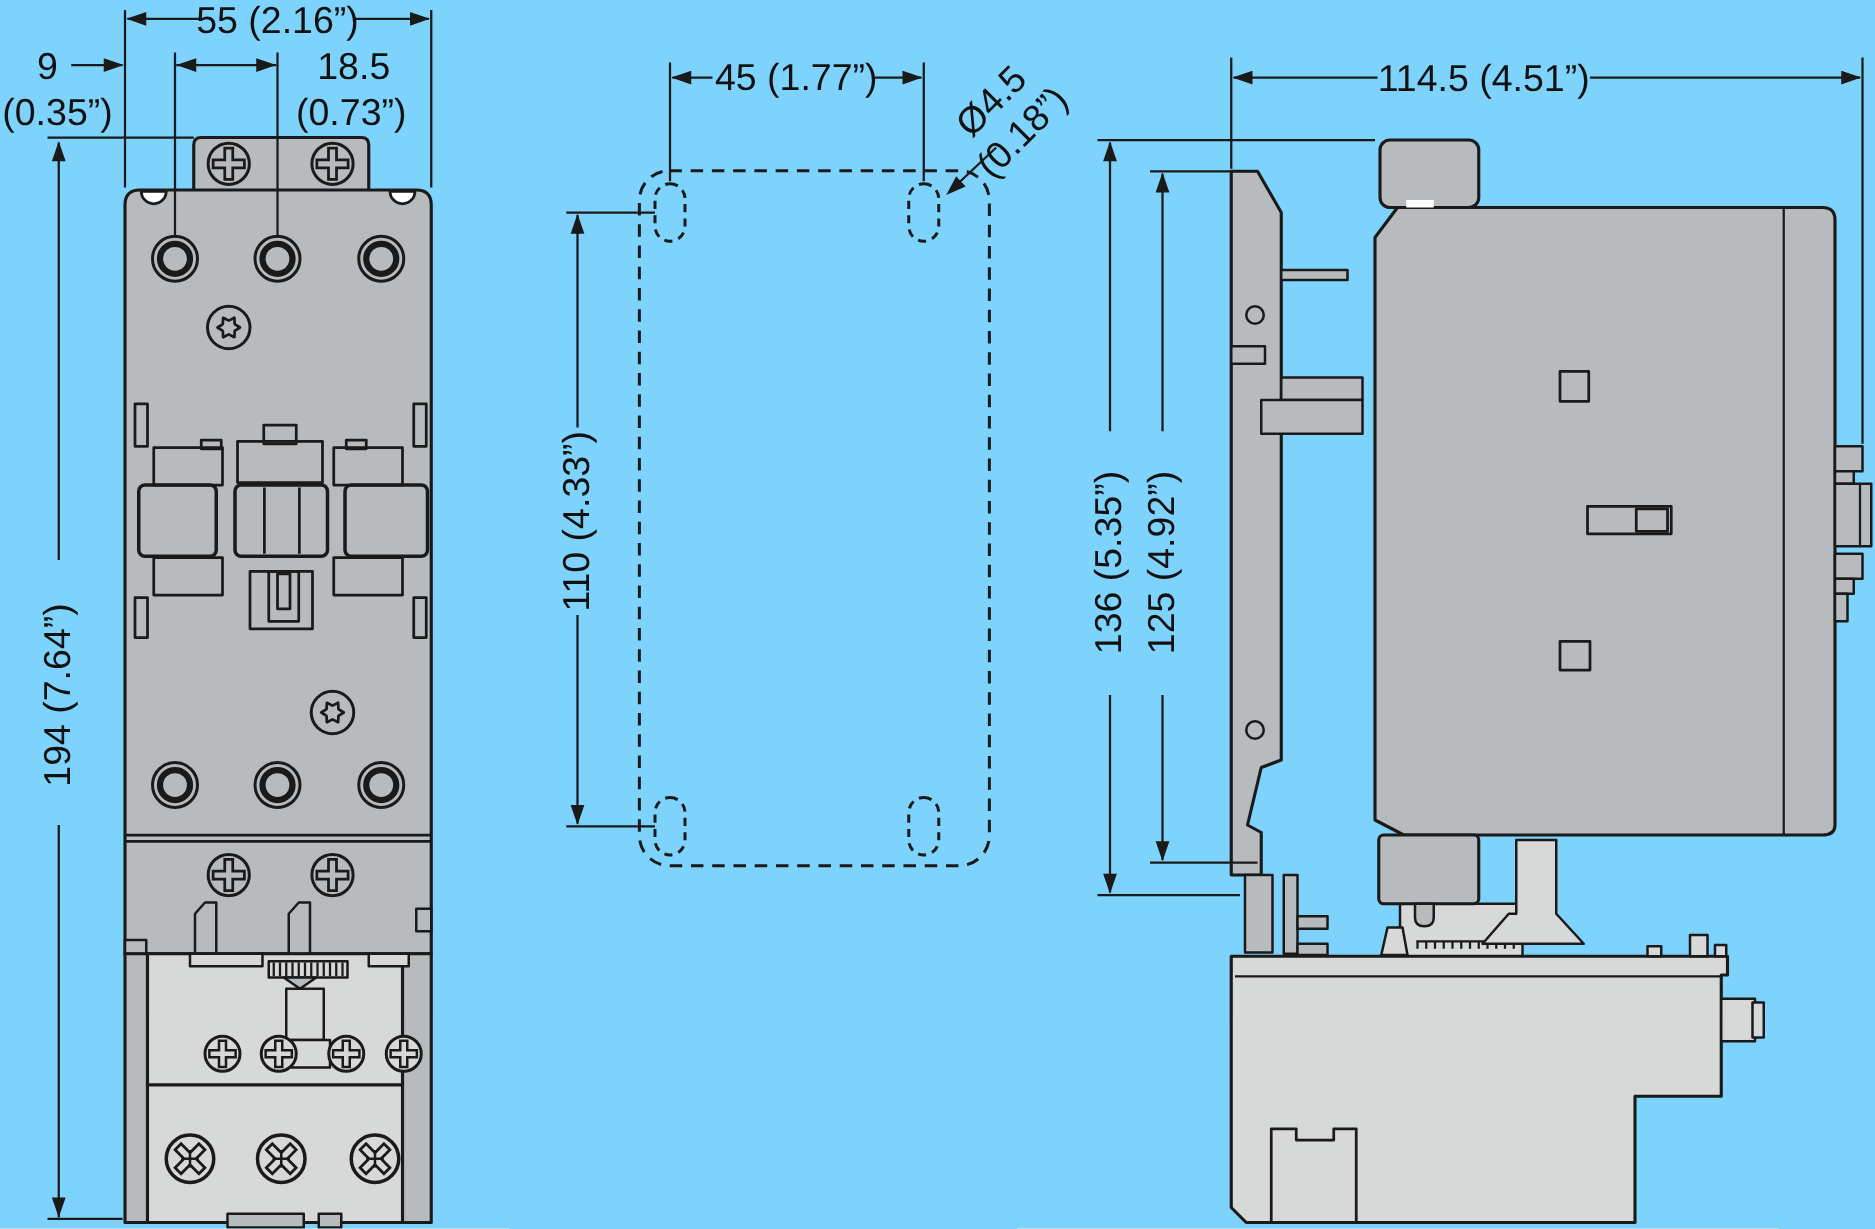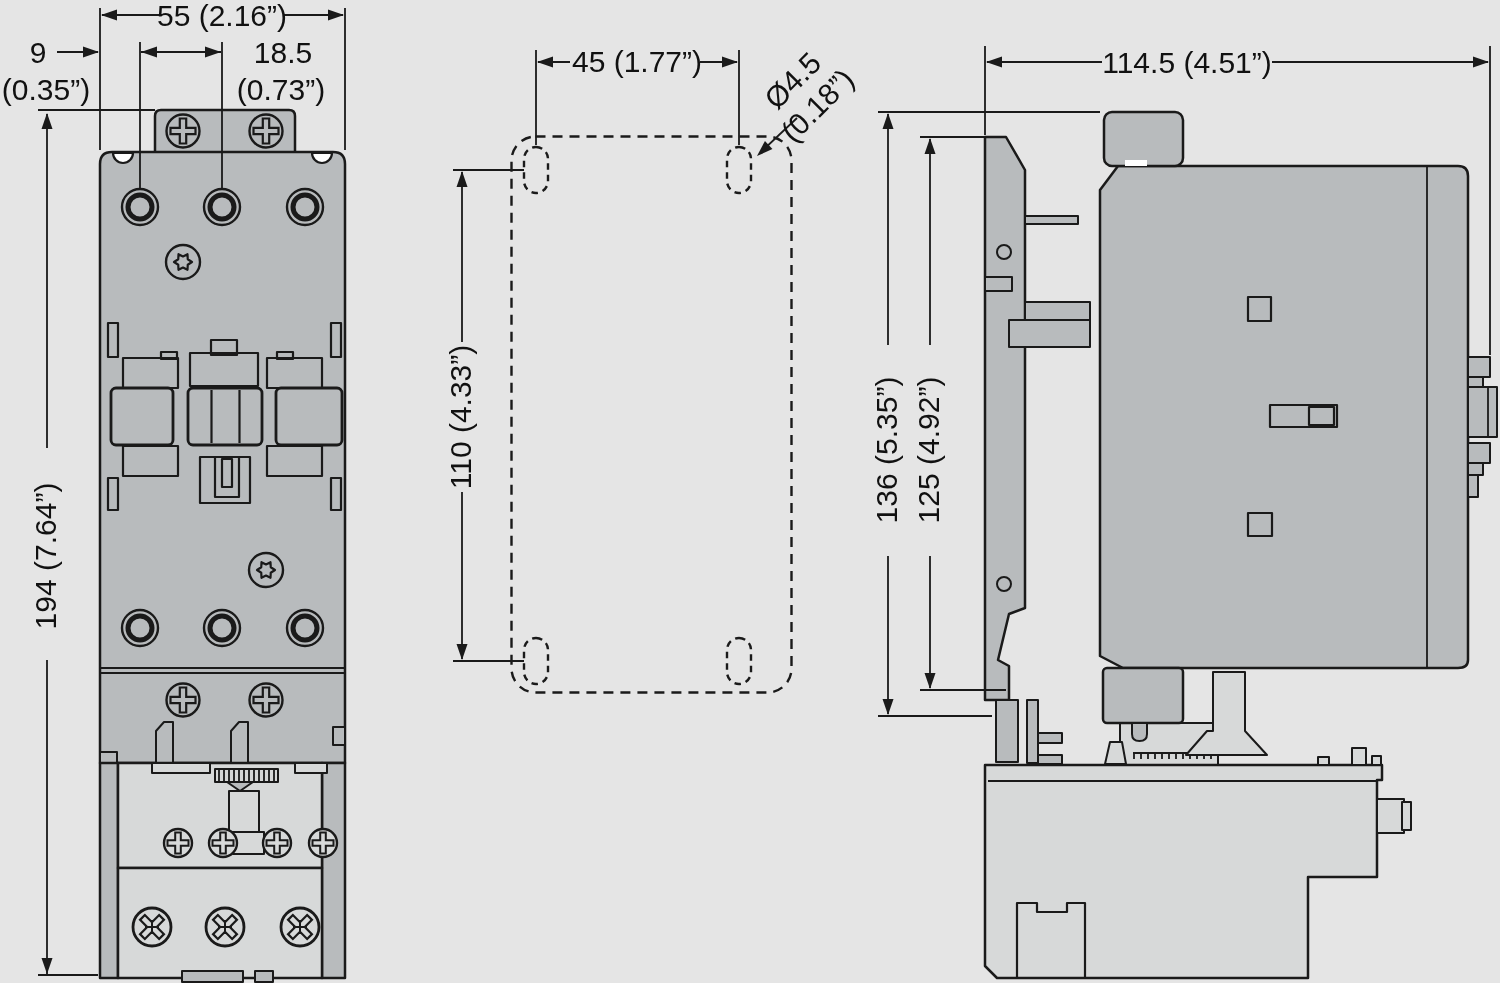--- a/index.html
+++ b/index.html
@@ -1,16 +1,16 @@
 <!DOCTYPE html>
 <html><head>
 <meta charset="utf-8">
 <style>
   html,body{margin:0;padding:0;background:#ffffff;}
-  .stage{position:relative;width:1500px;height:983px;background:#e5e5e5;overflow:hidden;}
+  .stage{position:relative;width:1500px;height:983px;background:#7dd3fc;overflow:hidden;}
   svg{display:block;}
   .o  {fill:#b8bbbd;stroke:#1a1a1a;stroke-width:2.5;stroke-linejoin:round;}
   .o2 {fill:#b8bbbd;stroke:#1a1a1a;stroke-width:2;stroke-linejoin:round;}
   .lg {fill:#d7d9d9;stroke:#1a1a1a;stroke-width:2.5;stroke-linejoin:round;}
   .lg2{fill:#d7d9d9;stroke:#1a1a1a;stroke-width:2;stroke-linejoin:round;}
   .n  {fill:none;stroke:#1a1a1a;stroke-width:2.2;stroke-linejoin:round;}
   .n3 {fill:none;stroke:#1a1a1a;stroke-width:2.8;stroke-linejoin:round;}
   .w  {fill:#ffffff;stroke:#1a1a1a;stroke-width:2.2;}
   .d  {fill:none;stroke:#1a1a1a;stroke-width:1.8;}
   .dashR{fill:none;stroke:#1a1a1a;stroke-width:2.4;stroke-dasharray:10 7;}

